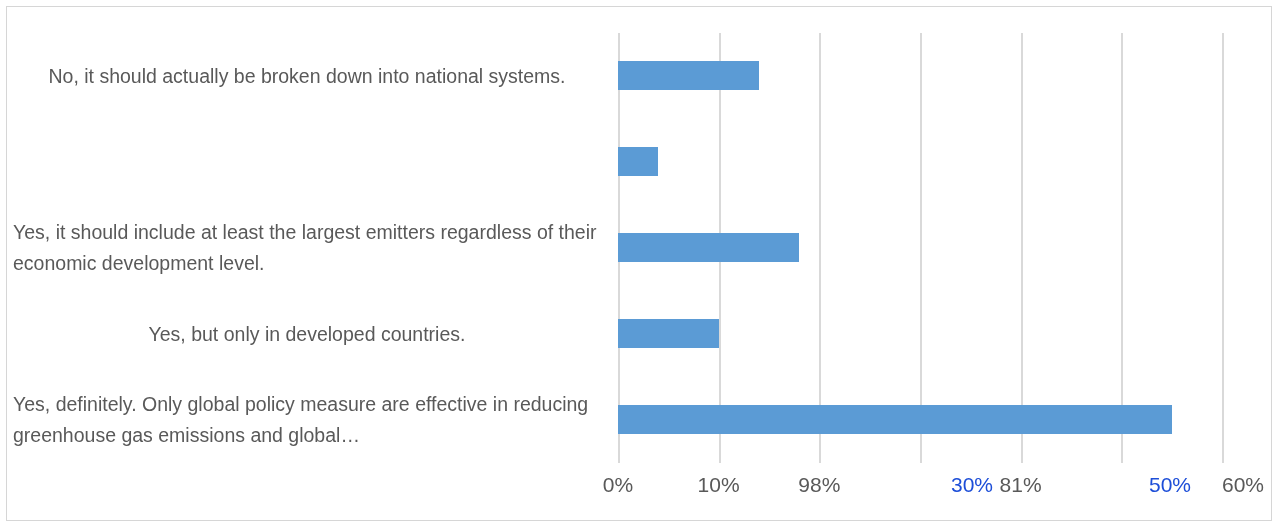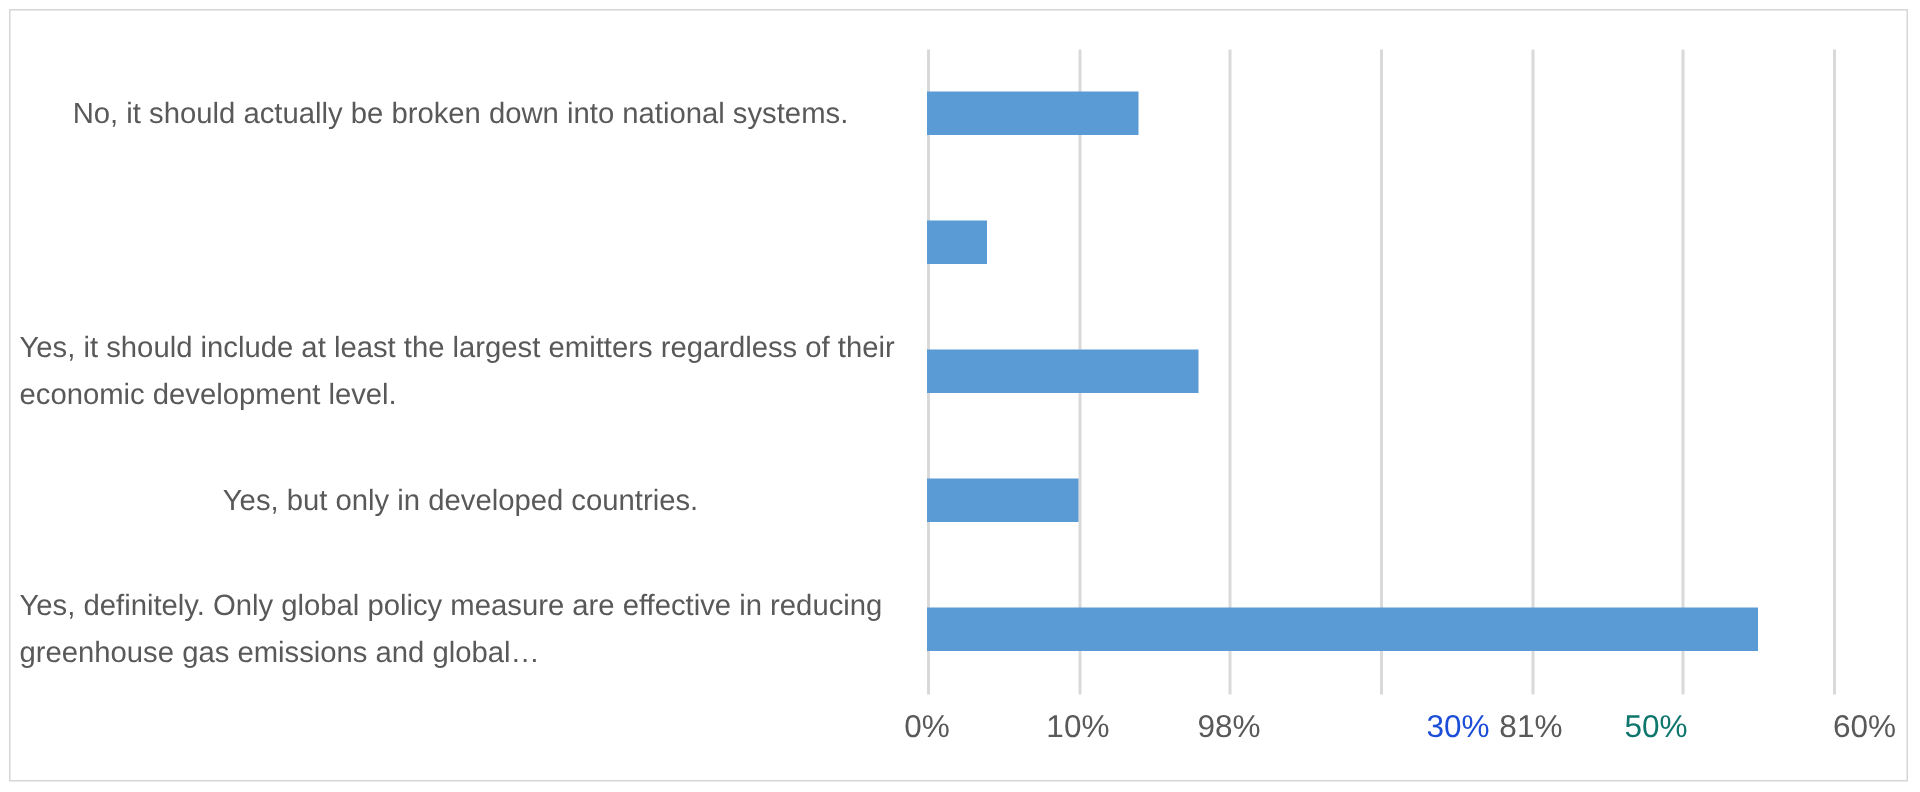--- a/index.html
+++ b/index.html
@@ -161,17 +161,17 @@
       <div class="bar" style="width: 553.667px; background: rgb(91, 155, 213);"></div>
     </div>
   </div>
 
   <div class="xticks">
     <div class="xtick" style="left: 618px; color: rgb(89, 89, 89);">0%</div>
     <div class="xtick" style="left: 718.6px; color: rgb(89, 89, 89);">10%</div>
     <div class="xtick" style="left: 819.3px; color: rgb(89, 89, 89);">98%</div>
     <div class="xtick" style="left: 972px; color: #1d4ed8;">30%</div>
     <div class="xtick" style="left: 1020.6px; color: rgb(89, 89, 89);">81%</div>
-    <div class="xtick" style="left: 1104px; color: #0f766e;">50%</div>
+    <div class="xtick" style="left: 1170px; color: #1d4ed8;">50%</div>
     <div class="xtick" style="left: 1222px; color: rgb(89, 89, 89); margin-left: 21px;">60%</div>
   </div>
 
 </div>
 
 </body></html>

